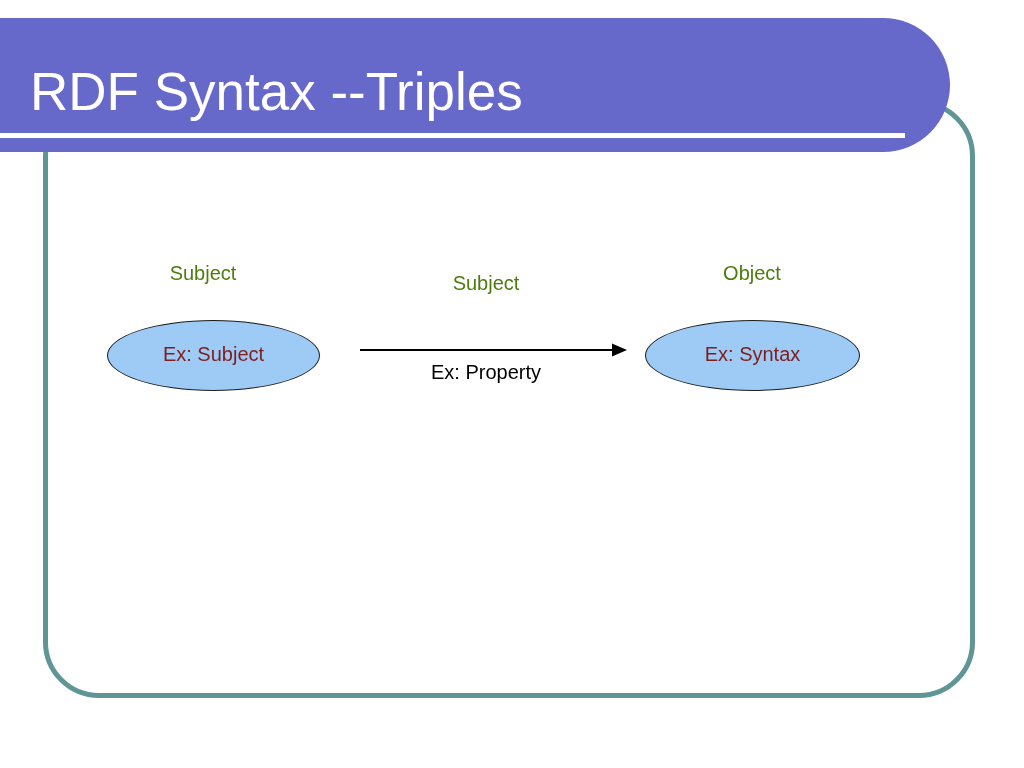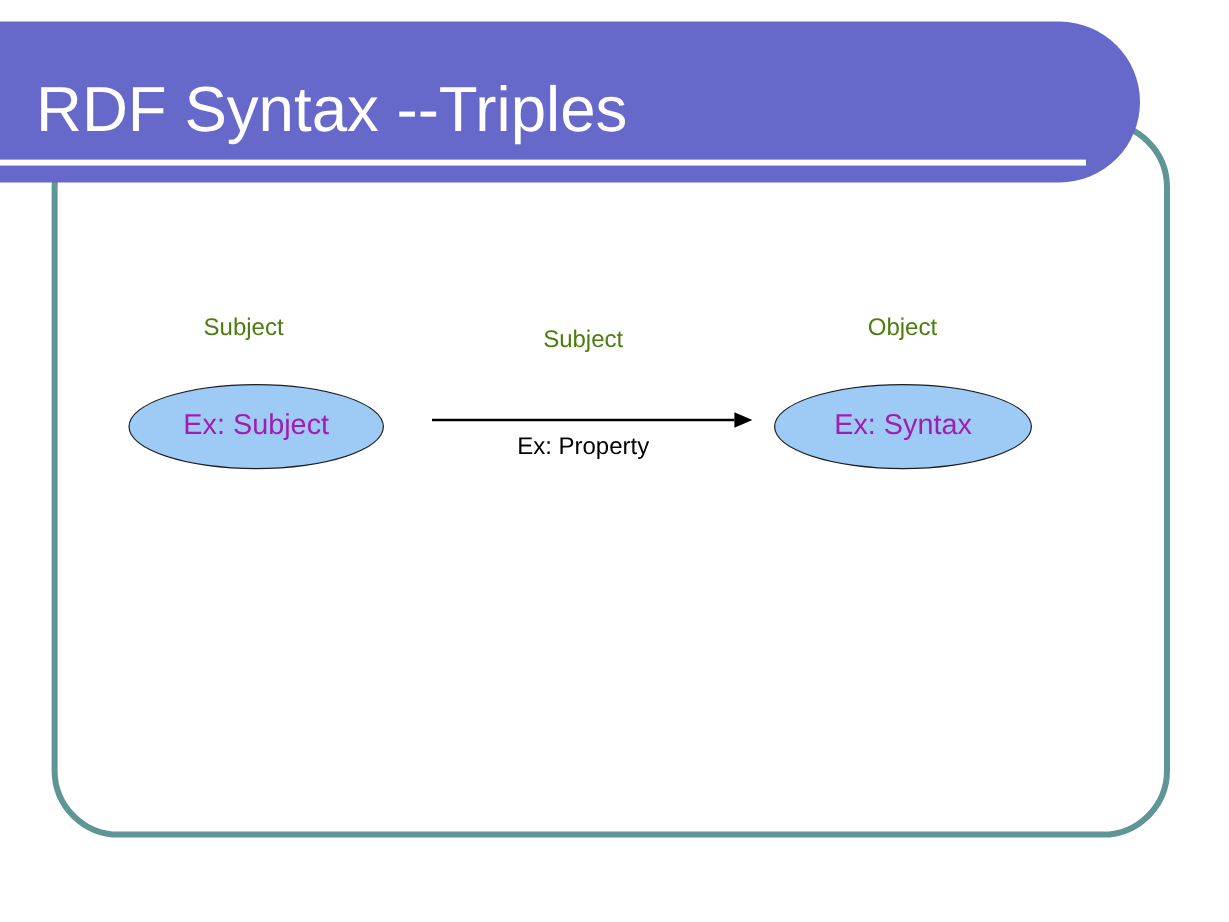--- a/index.html
+++ b/index.html
@@ -84,22 +84,22 @@
     position: absolute;
     background: #9ecbf5;
     border: 1.6px solid #1c1c1c;
     border-radius: 50%;
     box-sizing: border-box;
     display: flex;
     align-items: center;
     justify-content: center;
   }
   .ellipse span {
-    font-size: 24px;
-    color: #a21caf;
+    font-size: 20px;
+    color: #7f1d1d;
     white-space: nowrap;
     position: relative;
     top: -1px;
   }
 
   #arrow-svg {
     position: absolute;
     left: 350px;
     top: 330px;
     width: 290px;

